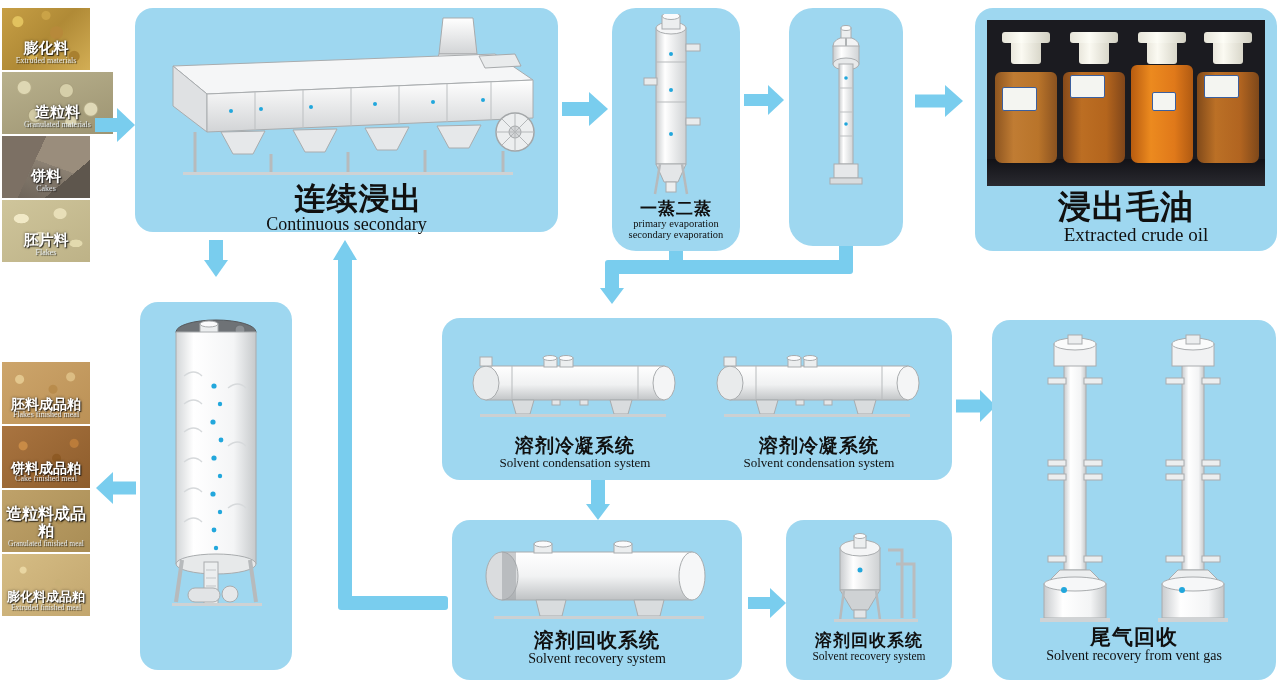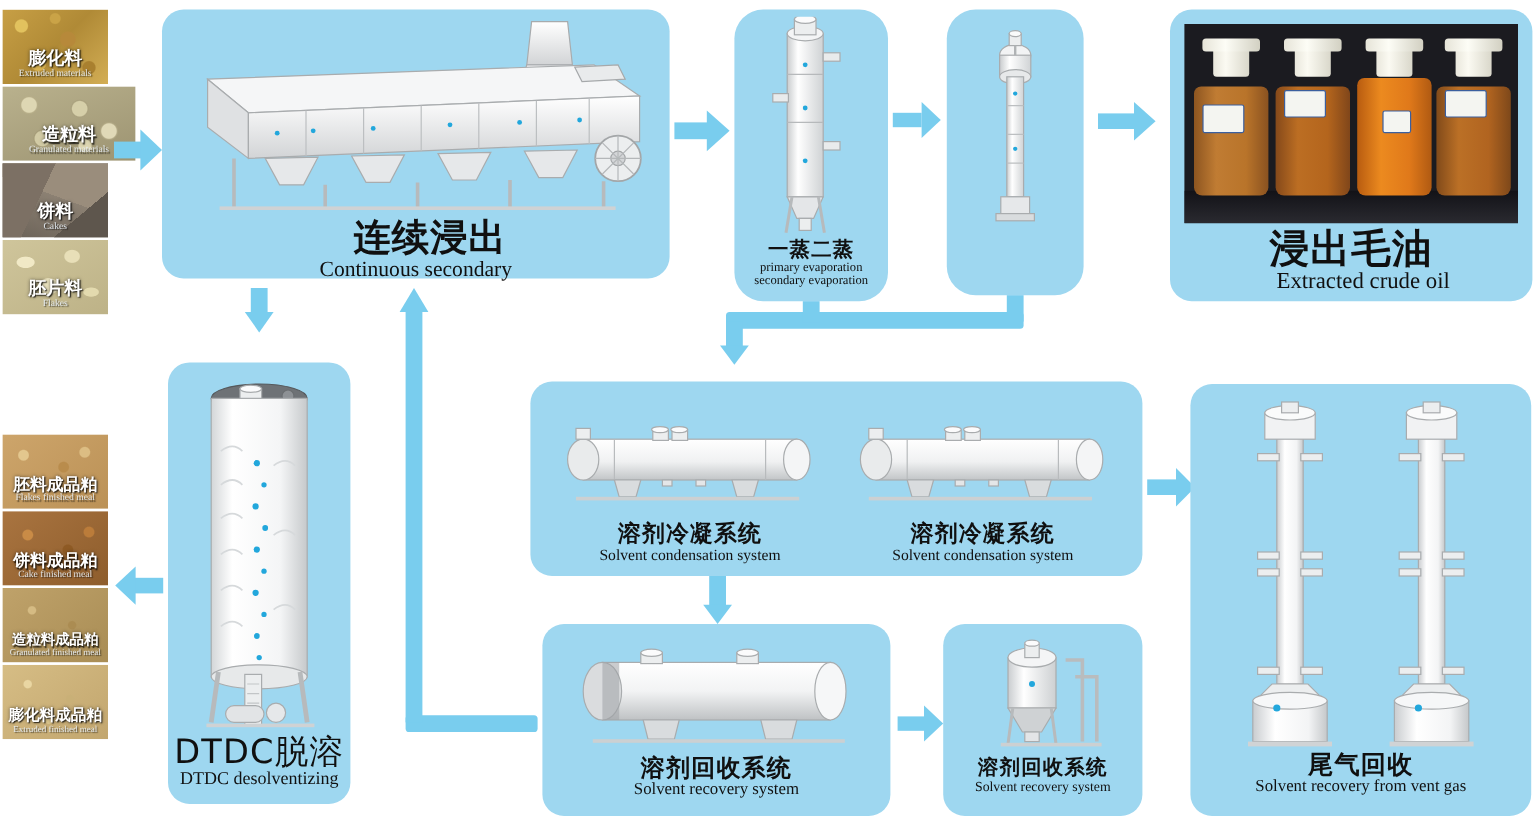--- a/index.html
+++ b/index.html
@@ -600,24 +600,20 @@
       <rect x="34" y="276" width="32" height="14" rx="7" fill="#e2e4e6" stroke="#a9acae"></rect>
       <circle cx="76" cy="282" r="8" fill="#e6e8ea" stroke="#a9acae"></circle>
       <g stroke="#c2c5c7">
           <line x1="52" y1="258" x2="62" y2="258"></line>
           <line x1="52" y1="266" x2="62" y2="266"></line>
         <line x1="52" y1="274" x2="62" y2="274"></line>
         </g>
       <rect x="18" y="291" width="90" height="3" fill="#cfd2d4"></rect>
     </svg>
   </div>
-  <div class="cap" style="top:310px;">
-    <span class="cn" style="font-size:28px;font-weight:400;">DTDC脱溶</span>
-    <span class="en" style="font-size:15px;">DTDC desolventizing</span>
-  </div>
 </div>
 
 <div class="arrow-r" style="left:96px;top:472px;width:40px;height:32px;">
   <div class="shaft" style="right:0;left:auto;width:24px;height:13px;"></div>
   <div class="head" style="left:0;right:auto;border-top:16px solid transparent;border-bottom:16px solid transparent;border-right:17px solid #79cdee;border-left:none;"></div>
 </div>
 
 <div class="thumb" style="left:2px;top:362px;width:88px;height:62px;">
   <div class="tex" style="background:
       radial-gradient(circle at 20% 28%,#e3c78e 0 4px,transparent 5px),
@@ -644,21 +640,21 @@
   </div>
 </div>
 
 <div class="thumb" style="left:2px;top:490px;width:88px;height:62px;">
   <div class="tex" style="background:
       radial-gradient(circle at 28% 30%,#d5bb83 0 3px,transparent 4px),
       radial-gradient(circle at 66% 50%,#ab8c52 0 3px,transparent 4px),
       radial-gradient(circle at 46% 72%,#c7a971 0 3px,transparent 4px),
       linear-gradient(140deg,#bfa26a,#a98d55);"></div>
   <div class="tlab">
-    <span class="tcn" style="font-size:12px;">造粒料成品粕</span>
+    <span class="tcn" style="font-size:16px;">造粒料成品粕</span>
     <span class="ten" style="font-size:7.5px;">Granulated finished meal</span>
   </div>
 </div>
 
 <div class="thumb" style="left:2px;top:554px;width:88px;height:62px;">
   <div class="tex" style="background:
       radial-gradient(circle at 24% 26%,#e9d6a2 0 3px,transparent 4px),
       radial-gradient(circle at 64% 46%,#c9b077 0 3px,transparent 4px),
       radial-gradient(circle at 44% 74%,#dcc68d 0 3px,transparent 4px),
       linear-gradient(140deg,#d6bd85,#c2a66e);"></div>

